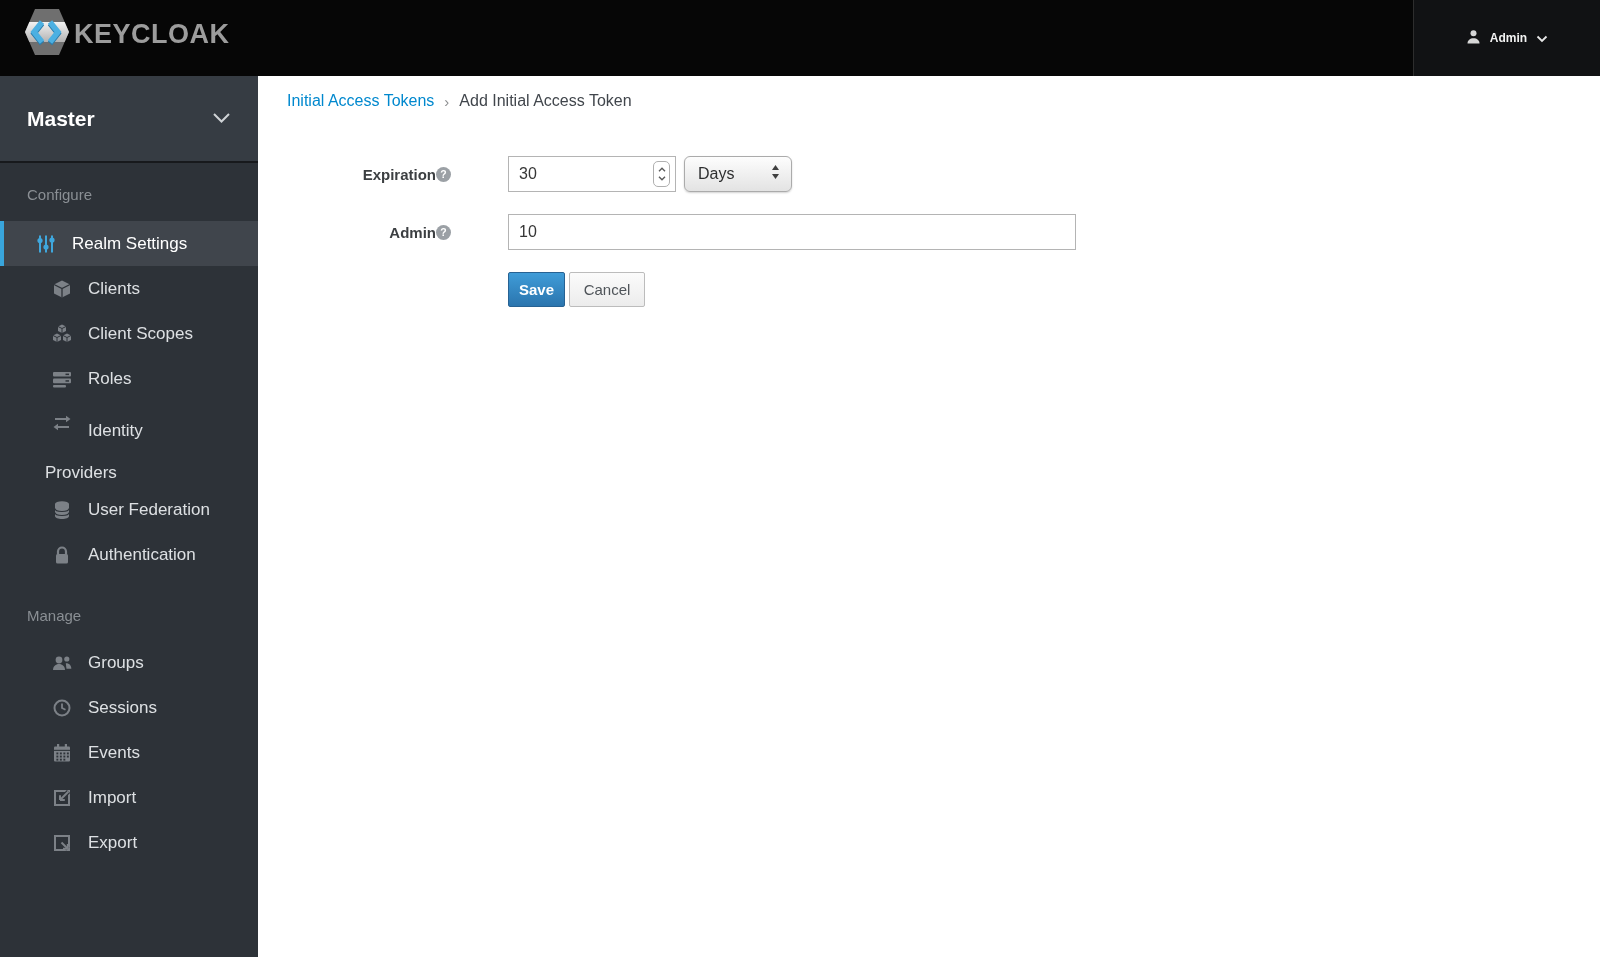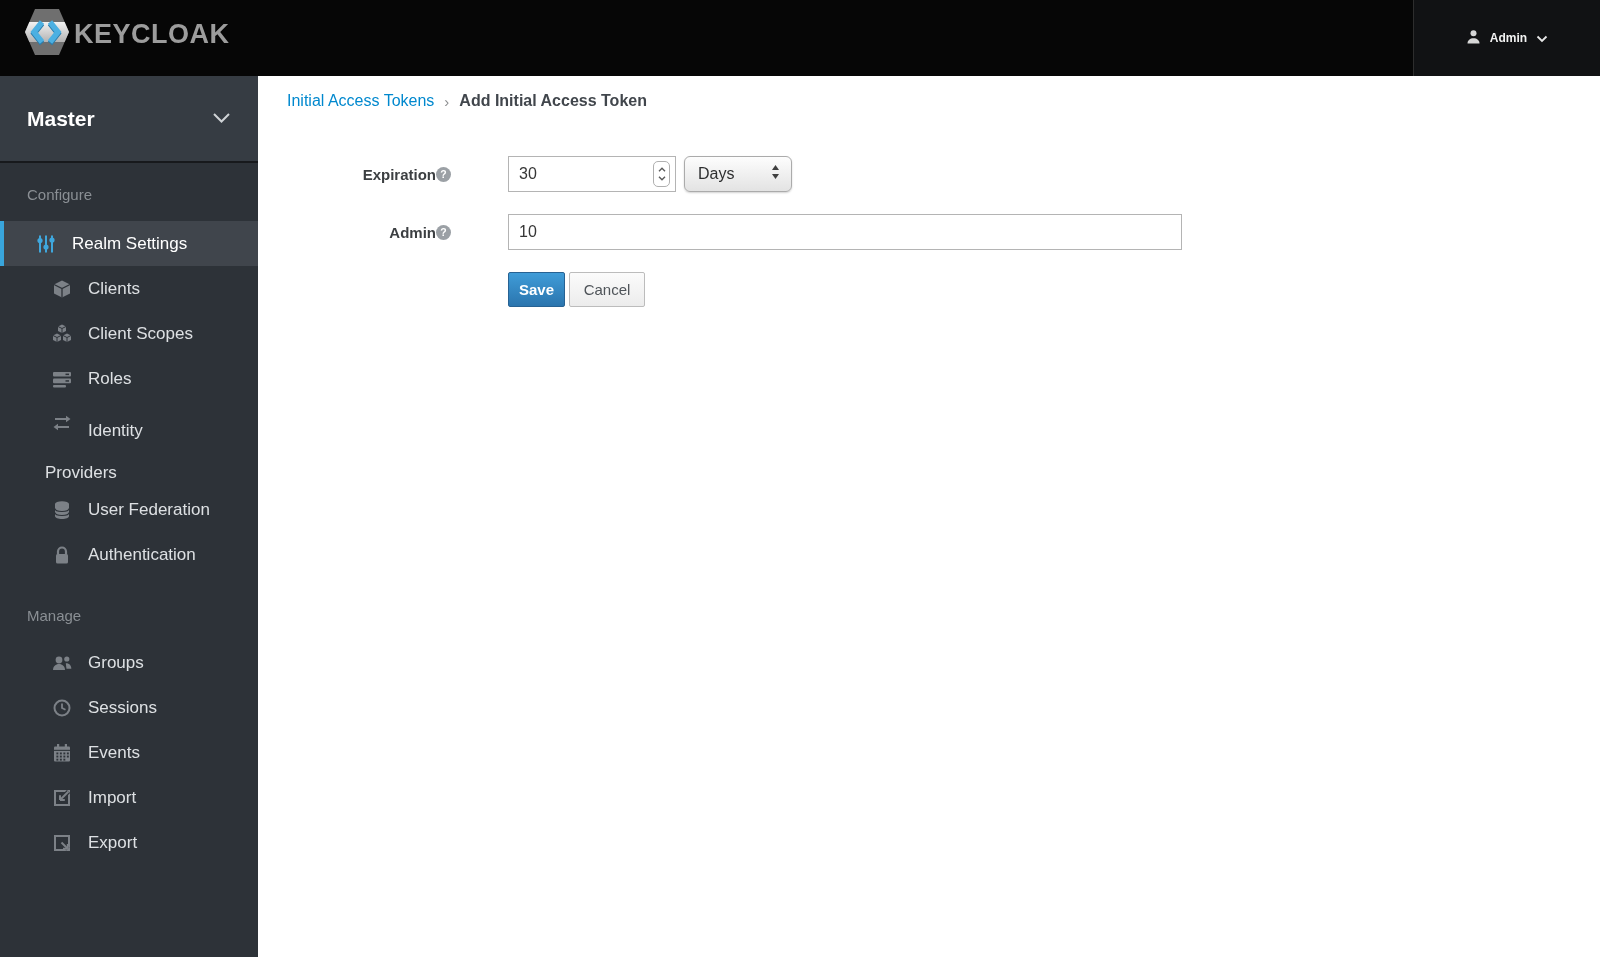--- a/index.html
+++ b/index.html
@@ -42,21 +42,21 @@
     text-indent:43px; line-height:42px; }
   .manage-title { margin-top:30px; }
 
   
   .content { position:absolute; left:258px; top:76px; width:1342px;
     height:881px; background:#fff; }
   .breadcrumb { position:absolute; left:29px; top:16px; font-size:16px;
     display:flex; align-items:center; }
   .crumb-link { color:#0088ce; cursor:pointer; }
   .crumb-sep { color:#8b8d8f; padding:0 10px; font-size:15px; }
-  .crumb-current { color:#41464c;font-weight:bold; }
+  .crumb-current { color:#41464c; }
 
   .form { position:absolute; left:29px; top:80px; }
   .form-row { display:flex; margin-bottom:22px; }
   .label-cell { width:164px; display:flex; align-items:center;
     justify-content:flex-end; gap:0; }
   .field-label { font-size:15px; font-weight:700; color:#3c3f42; }
   .help-icon { width:15px; height:15px; border-radius:50%;
     background:#9ba0a5; color:#fff; font-size:10.5px; font-weight:700;
     display:inline-flex; align-items:center; justify-content:center;
     cursor:pointer; }
@@ -64,21 +64,21 @@
   .control-cell { margin-left:57px; display:flex; align-items:center; }
 
   .txt-input { height:36px; border:1px solid #b4b4b4; background:#fff;
     font-family:"Liberation Sans", sans-serif; font-size:16px; color:#363636;
     padding:0 10px; border-radius:0; }
   .num-wrap { position:relative;text-decoration:underline; }
   .num-wrap .txt-input { width:168px; padding-right:30px; }
   .spinner { position:absolute; right:6px; top:5px; width:17px; height:26px;
     border:1px solid #b0b0b0; border-radius:5px; background:#fff;
     display:flex; align-items:center; justify-content:center; cursor:pointer; }
-  .count-input { width:674px; }
+  .count-input { width:568px; }
 
   .fake-select { margin-left:8px; width:108px; height:36px;
     border:1px solid #ababab; border-radius:6px;
     background:linear-gradient(#fdfdfd, #e3e3e3);
     box-shadow:0 1px 2px rgba(0,0,0,.18);
     display:flex; align-items:center; padding:0 11px 0 13px;
     cursor:pointer; }
   .fake-select .sel-value { flex:1; font-size:16px; color:#2e2f30; }
 
   .btn-row { margin-bottom:0; }

